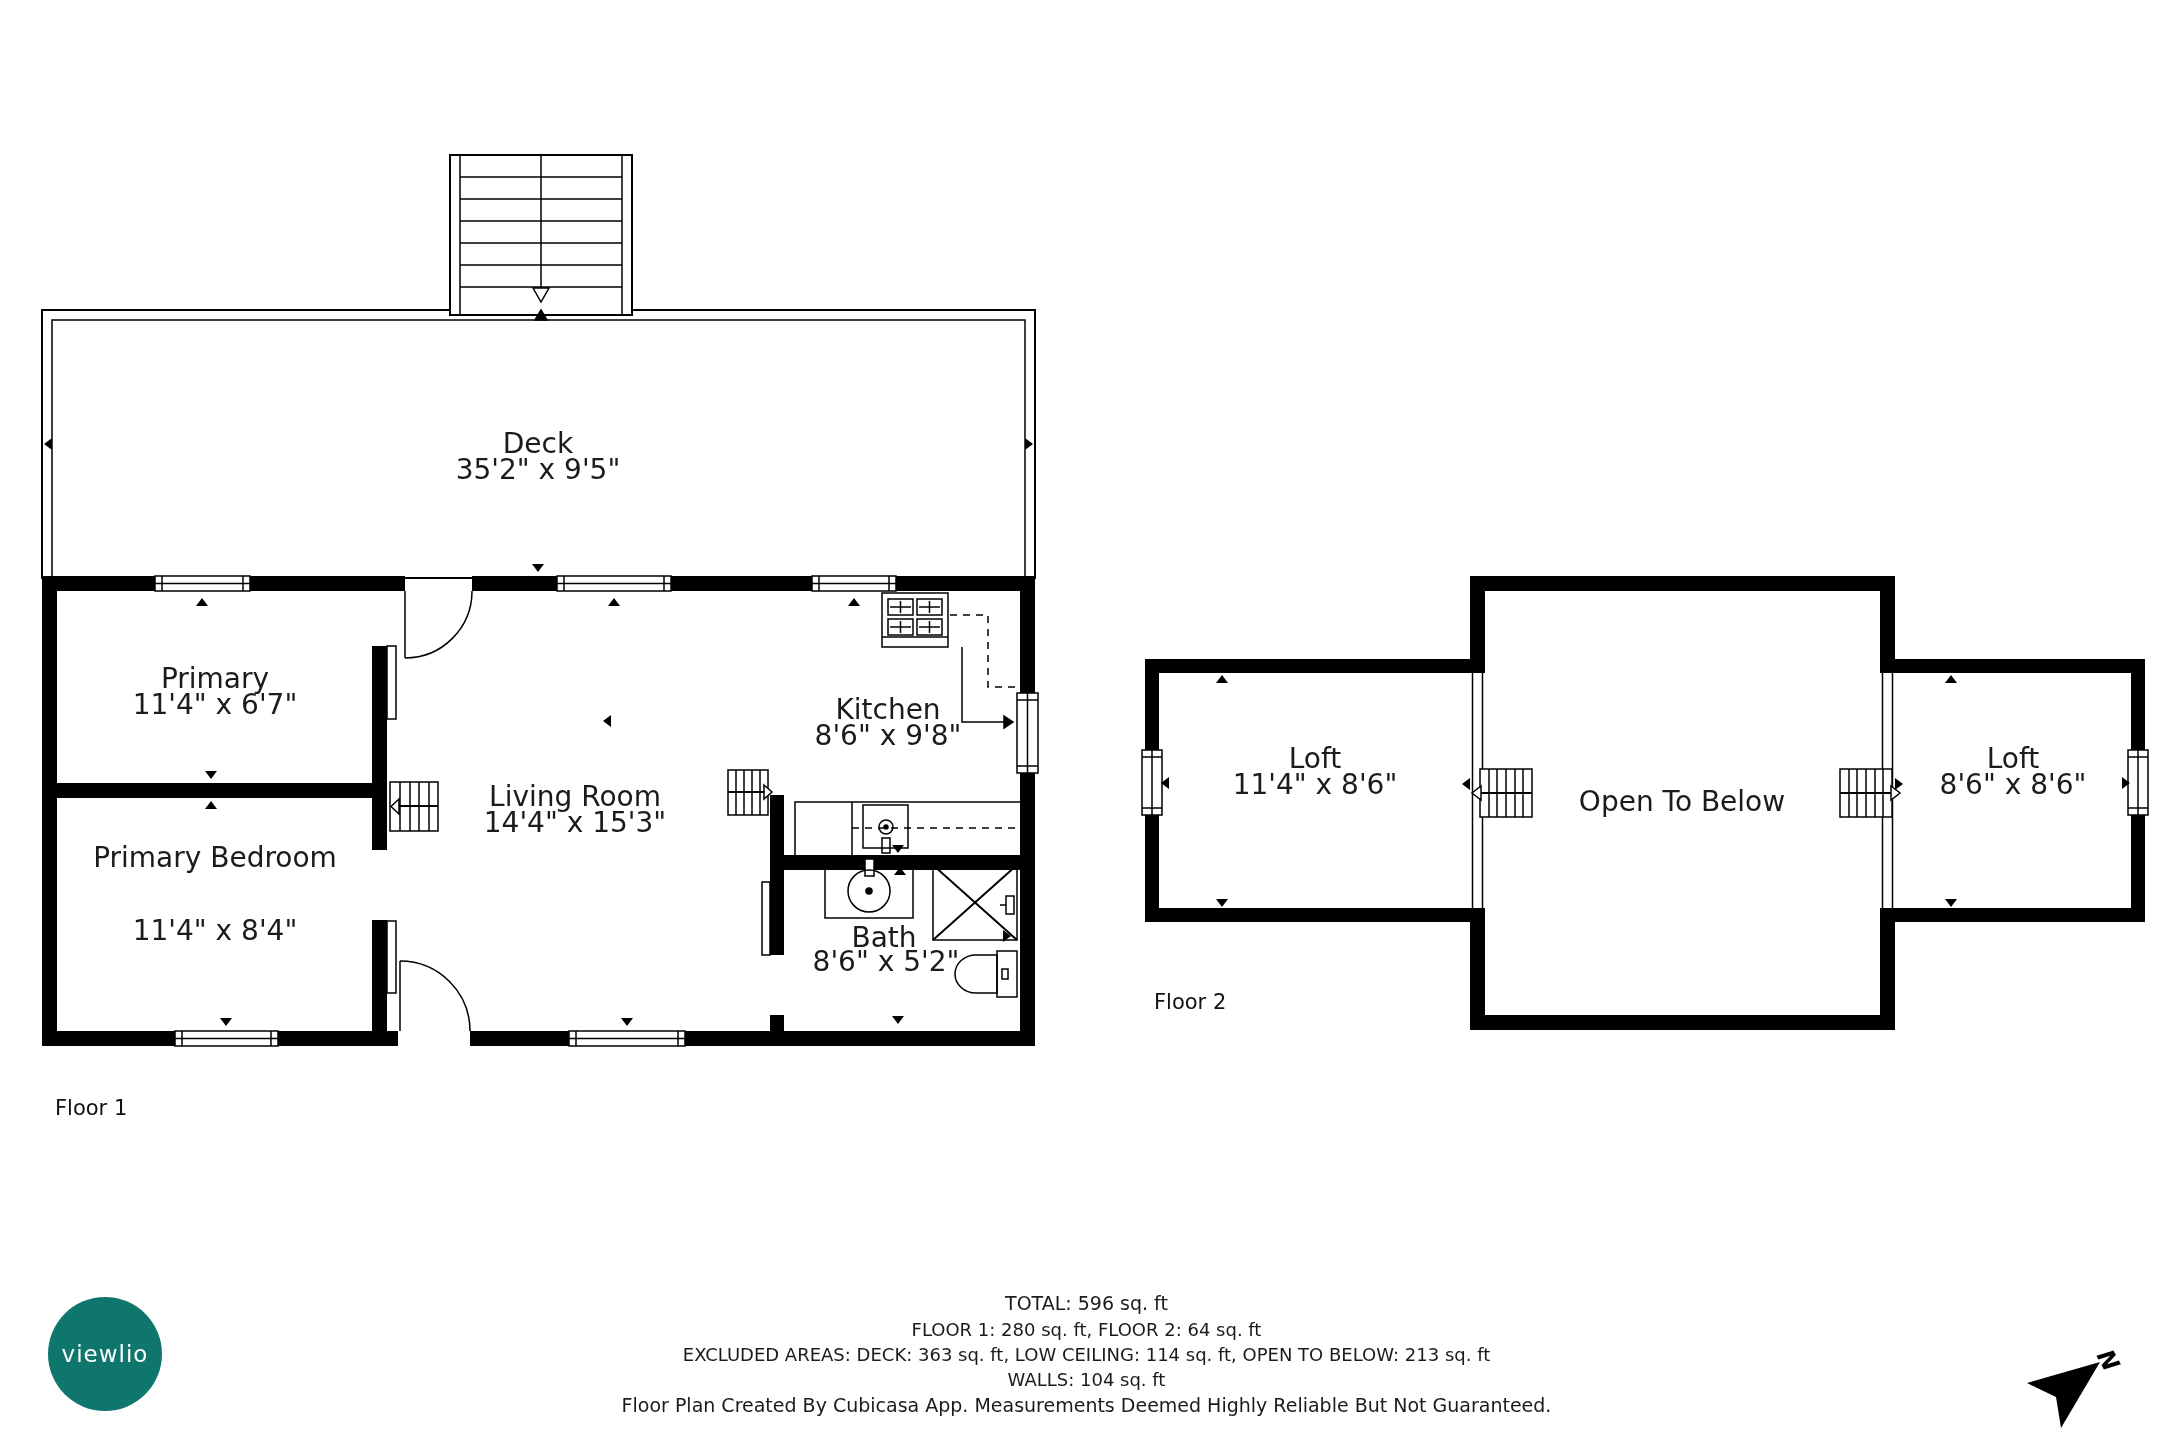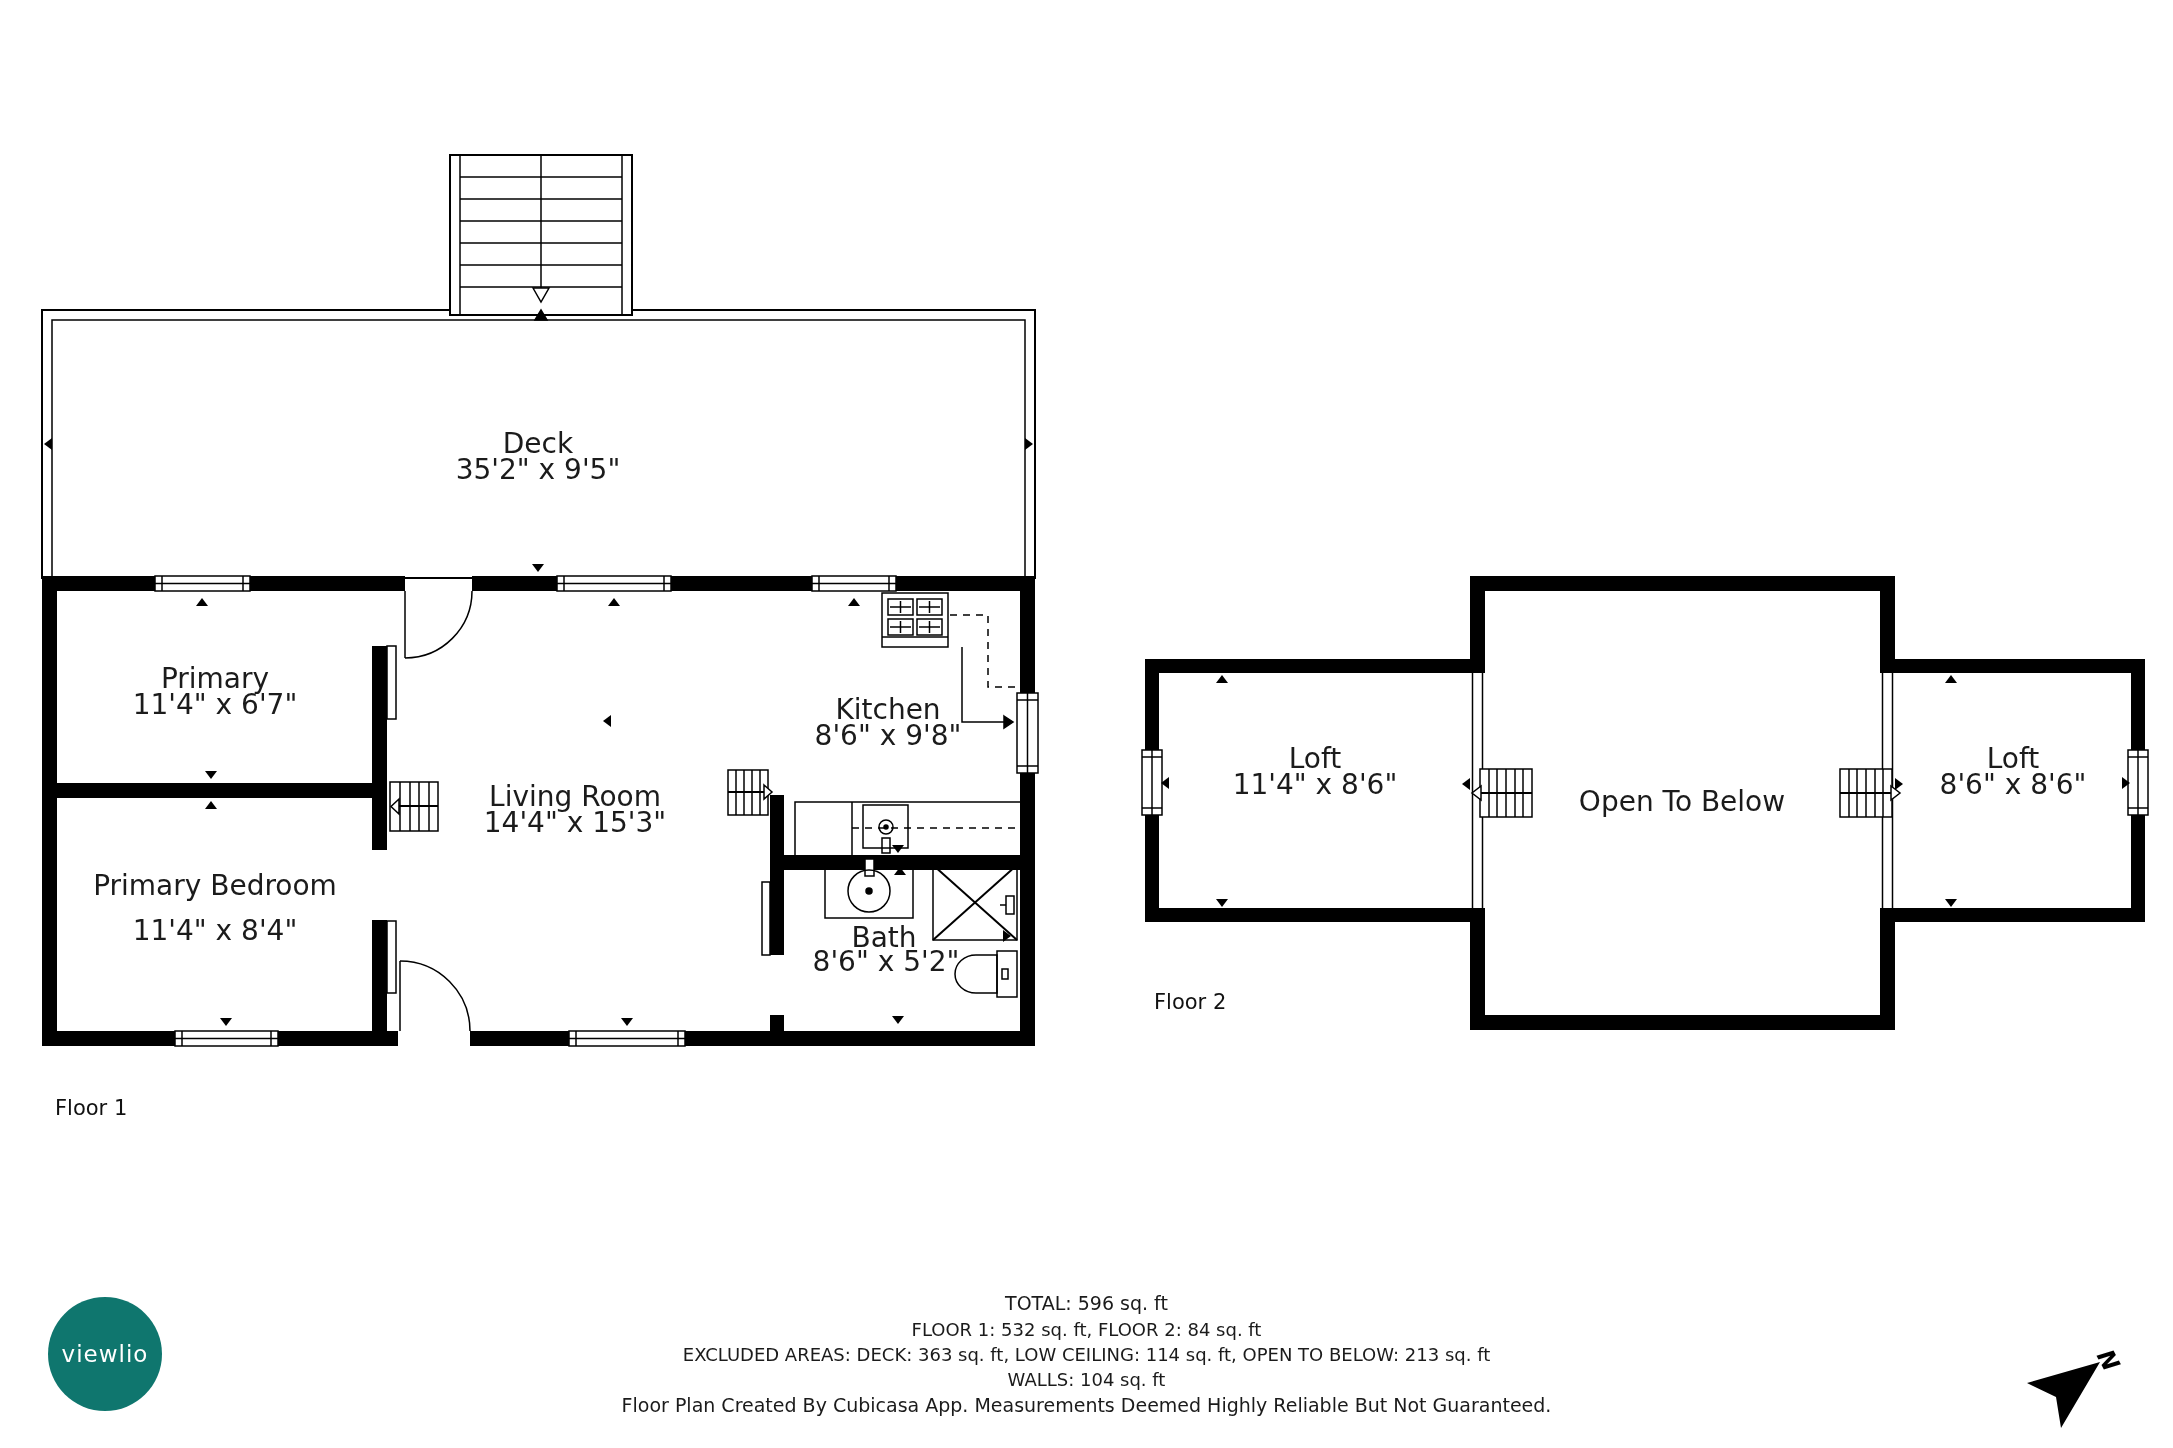--- a/index.html
+++ b/index.html
@@ -290,21 +290,21 @@
     <text x="2100" y="1367" transform="rotate(62 2108 1358)" font-size="24" font-style="italic" font-weight="bold" fill="#000">N</text>
   </g>
 </svg>
 
 <div class="lbl" style="left:538px;top:444px">Deck</div>
 <div class="lbl" style="left:538px;top:470px">35'2" x 9'5"</div>
 
 <div class="lbl" style="left:215px;top:679px">Primary</div>
 <div class="lbl" style="left:215px;top:705px">11'4" x 6'7"</div>
 
-<div class="lbl" style="left:215px;top:886px">Primary Bedroom</div>
+<div class="lbl" style="left:215px;top:858px">Primary Bedroom</div>
 <div class="lbl" style="left:215px;top:931px">11'4" x 8'4"</div>
 
 <div class="lbl" style="left:575px;top:797px">Living Room</div>
 <div class="lbl" style="left:575px;top:823px">14'4" x 15'3"</div>
 
 <div class="lbl" style="left:888px;top:710px">Kitchen</div>
 <div class="lbl" style="left:888px;top:736px">8'6" x 9'8"</div>
 
 <div class="lbl" style="left:884px;top:938px">Bath</div>
 <div class="lbl" style="left:886px;top:962px">8'6" x 5'2"</div>
@@ -315,21 +315,21 @@
 <div class="lbl" style="left:1682px;top:802px">Open To Below</div>
 
 <div class="lbl" style="left:2013px;top:759px">Loft</div>
 <div class="lbl" style="left:2013px;top:785px">8'6" x 8'6"</div>
 
 <div class="floor-lbl" style="left:55px;top:1096px">Floor 1</div>
 <div class="floor-lbl" style="left:1154px;top:990px">Floor 2</div>
 
 <div class="summary">
   <div class="total">TOTAL: 596 sq. ft</div>
-  <div class="line">FLOOR 1: 532 sq. ft, FLOOR 2: 84 sq. ft</div>
+  <div class="line">FLOOR 1: 280 sq. ft, FLOOR 2: 64 sq. ft</div>
   <div class="line">EXCLUDED AREAS: DECK: 363 sq. ft, LOW CEILING: 114 sq. ft, OPEN TO BELOW: 213 sq. ft</div>
   <div class="line">WALLS: 104 sq. ft</div>
   <div class="disclaimer">Floor Plan Created By Cubicasa App. Measurements Deemed Highly Reliable But Not Guaranteed.</div>
 </div>
 
 <div class="logo">
   <span>viewlio</span>
 </div>
 
 </div>

